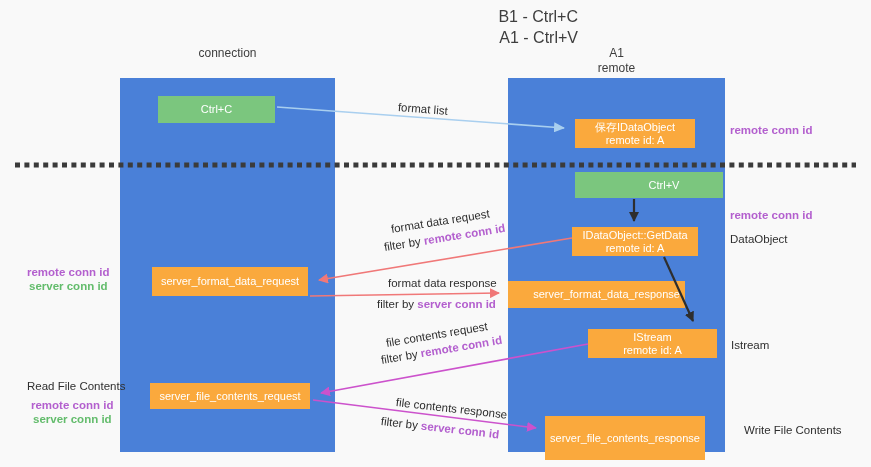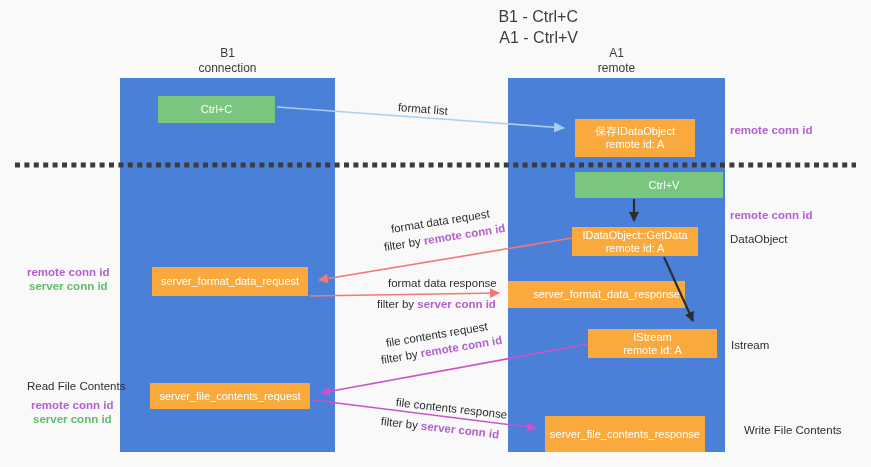--- a/index.html
+++ b/index.html
@@ -24,32 +24,31 @@
 
   <div class="lane" style="left:120px;width:215px;"></div>
   <div class="lane" style="left:508px;width:217px;"></div>
 
   <div class="title">
     <div>B1 - Ctrl+C</div>
     <div>A1 - Ctrl+V</div>
   </div>
 
   <div class="lane-header" style="left:120px;width:215px;">
-    <div>B1</div>
     <div>connection</div>
   </div>
   <div class="lane-header" style="left:508px;width:217px;">
     <div>A1</div>
     <div>remote</div>
   </div>
 
   <div class="node green-box" style="left:158px;top:96px;width:117px;height:27px;">
     <span>Ctrl+C</span>
   </div>
-  <div class="node orange" style="left:575px;top:119px;width:120px;height:38px;">
+  <div class="node orange" style="left:575px;top:119px;width:120px;height:29px;">
     <span>保存IDataObject</span>
     <span>remote id: A</span>
   </div>
   <div class="node green-box" style="left:575px;top:172px;width:118px;height:26px;padding-left:30px;">
     <span>Ctrl+V</span>
   </div>
   <div class="node orange" style="left:572px;top:227px;width:126px;height:29px;">
     <span>IDataObject::GetData</span>
     <span>remote id: A</span>
   </div>
@@ -59,21 +58,21 @@
   <div class="node orange" style="left:508px;top:281px;width:157px;height:27px;padding-left:20px;">
     <span>server_format_data_response</span>
   </div>
   <div class="node orange" style="left:588px;top:329px;width:129px;height:29px;">
     <span>IStream</span>
     <span>remote id: A</span>
   </div>
   <div class="node orange" style="left:150px;top:383px;width:160px;height:26px;">
     <span>server_file_contents_request</span>
   </div>
-  <div class="node orange" style="left:545px;top:416px;width:160px;height:36px;text-align:right;">
+  <div class="node orange" style="left:545px;top:416px;width:160px;height:44px;text-align:right;">
     <span>server_file_contents_response</span>
   </div>
 
   <div class="lbl purple" style="left:730px;top:123px;">remote conn id</div>
   <div class="lbl purple" style="left:730px;top:208px;">remote conn id</div>
   <div class="lbl" style="left:730px;top:232px;">DataObject</div>
   <div class="lbl" style="left:731px;top:338px;">Istream</div>
   <div class="lbl" style="left:744px;top:423px;">Write File Contents</div>
 
   <div class="lbl purple" style="left:27px;top:265px;">remote conn id</div>

